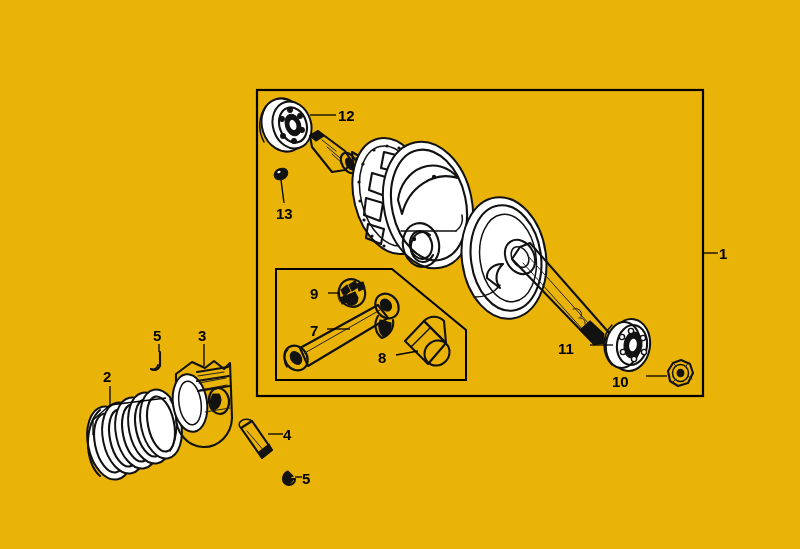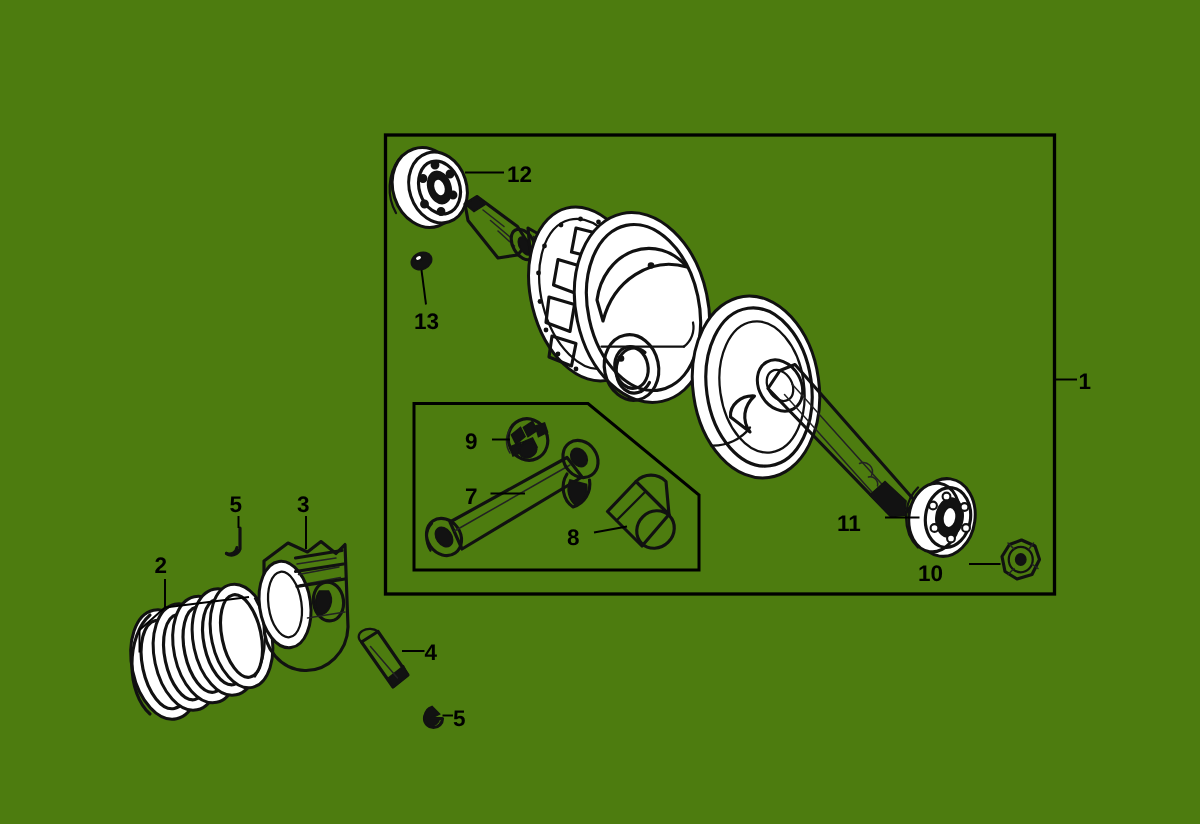--- a/index.html
+++ b/index.html
@@ -7,21 +7,21 @@
     padding: 0;
     background: #ffffff;
   }
   body {
     font-family: "Liberation Sans", sans-serif;
   }
   #stage {
     position: relative;
     width: 800px;
     height: 549px;
-    background: #4d7c0f;
+    background: #eab308;
     overflow: hidden;
     text-align: right;
   }
   #stage svg {
     position: absolute;
     left: 0;
     top: 0;
   }
   .callout-text {
     font-family: "Liberation Sans", sans-serif;

